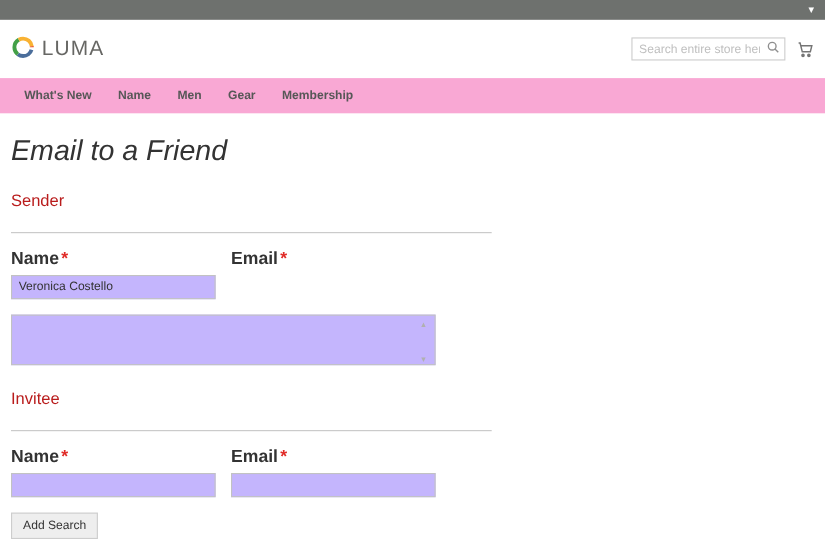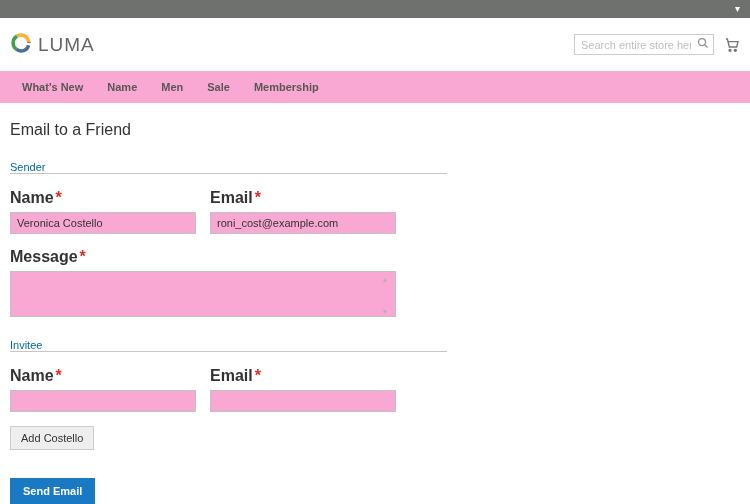--- a/index.html
+++ b/index.html
@@ -79,34 +79,35 @@
     padding: 10px 12px;
     font-size: 11px;
     font-weight: 600;
     color: #575757;
     cursor: pointer;
   }
   .page {
     padding: 18px 10px 20px 10px;
   }
   .page-title {
-    font-size: 16px;
+    font-size: 26px;
     font-weight: 300;
     color: #333;
     margin: 0 0 22px 0;
+    font-style: italic;
   }
   .form-section {
     width: 437px;
   }
   .legend {
-    font-size: 11px;
+    font-size: 15px;
     font-weight: 300;
-    color: #0369a1;
+    color: #b91c1c;
     border-bottom: 1px solid #c6c6c6;
-    padding-bottom: 0;
+    padding-bottom: 20px;
     margin-bottom: 15px;
   }
   .row {
     display: flex;
     gap: 14px;
     margin-bottom: 14px;
   }
   .field {
     flex: 0 0 186px;
   }
@@ -123,21 +124,21 @@
     margin-left: 2px;
   }
   .text-input {
     width: 100%;
     height: 22px;
     border: 1px solid #c2c2c2;
     padding: 2px 6px;
     font-size: 11px;
     font-family: inherit;
     color: #333;
-    background: #f9a8d4;
+    background: #c4b5fd;
   }
   .textarea-wrap {
     position: relative;
   }
   textarea.text-input {
     height: 46px;
     resize: none;
     padding: 4px 18px 4px 6px;
   }
   .ta-scroll {
@@ -214,45 +215,43 @@
         </svg>
     </span>
   </div>
 </div>
 
 <nav class="navbar">
   <ul>
     <li>What's New</li>
     <li>Name</li>
     <li>Men</li>
-    <li>Sale</li>
+    <li>Gear</li>
     <li>Membership</li>
   </ul>
 </nav>
 
 <div class="page">
   <h1 class="page-title">Email to a Friend</h1>
 
   <div class="form-section">
     <div class="legend">Sender</div>
 
     <div class="row">
       <div class="field">
         <label class="label"><span>Name</span><span class="req">*</span></label>
         <input class="text-input" type="text" value="Veronica Costello" style="">
       </div>
       <div class="field">
         <label class="label"><span>Email</span><span class="req">*</span></label>
-        <input class="text-input" type="text" value="roni_cost@example.com" style="">
       </div>
     </div>
 
     <div class="row">
       <div class="field field-full" style="flex:0 0 386px">
-        <label class="label"><span>Message</span><span class="req">*</span></label>
         <div class="textarea-wrap">
           <textarea class="text-input" style=""></textarea>
           <div class="ta-scroll">
               <span>▴</span>
               <span>▾</span>
             </div>
         </div>
       </div>
     </div>
   </div>
@@ -264,19 +263,19 @@
       <div class="field">
         <label class="label"><span>Name</span><span class="req">*</span></label>
         <input class="text-input" type="text" value="" style="">
       </div>
       <div class="field">
         <label class="label"><span>Email</span><span class="req">*</span></label>
         <input class="text-input" type="text" value="" style="">
       </div>
     </div>
 
-    <button class="add-invitee">Add Costello</button>
+    <button class="add-invitee">Add Search</button>
   </div>
 
   <div class="actions">
     <button class="send-email">Send Email</button>
   </div>
 </div>
 
 </body></html>

